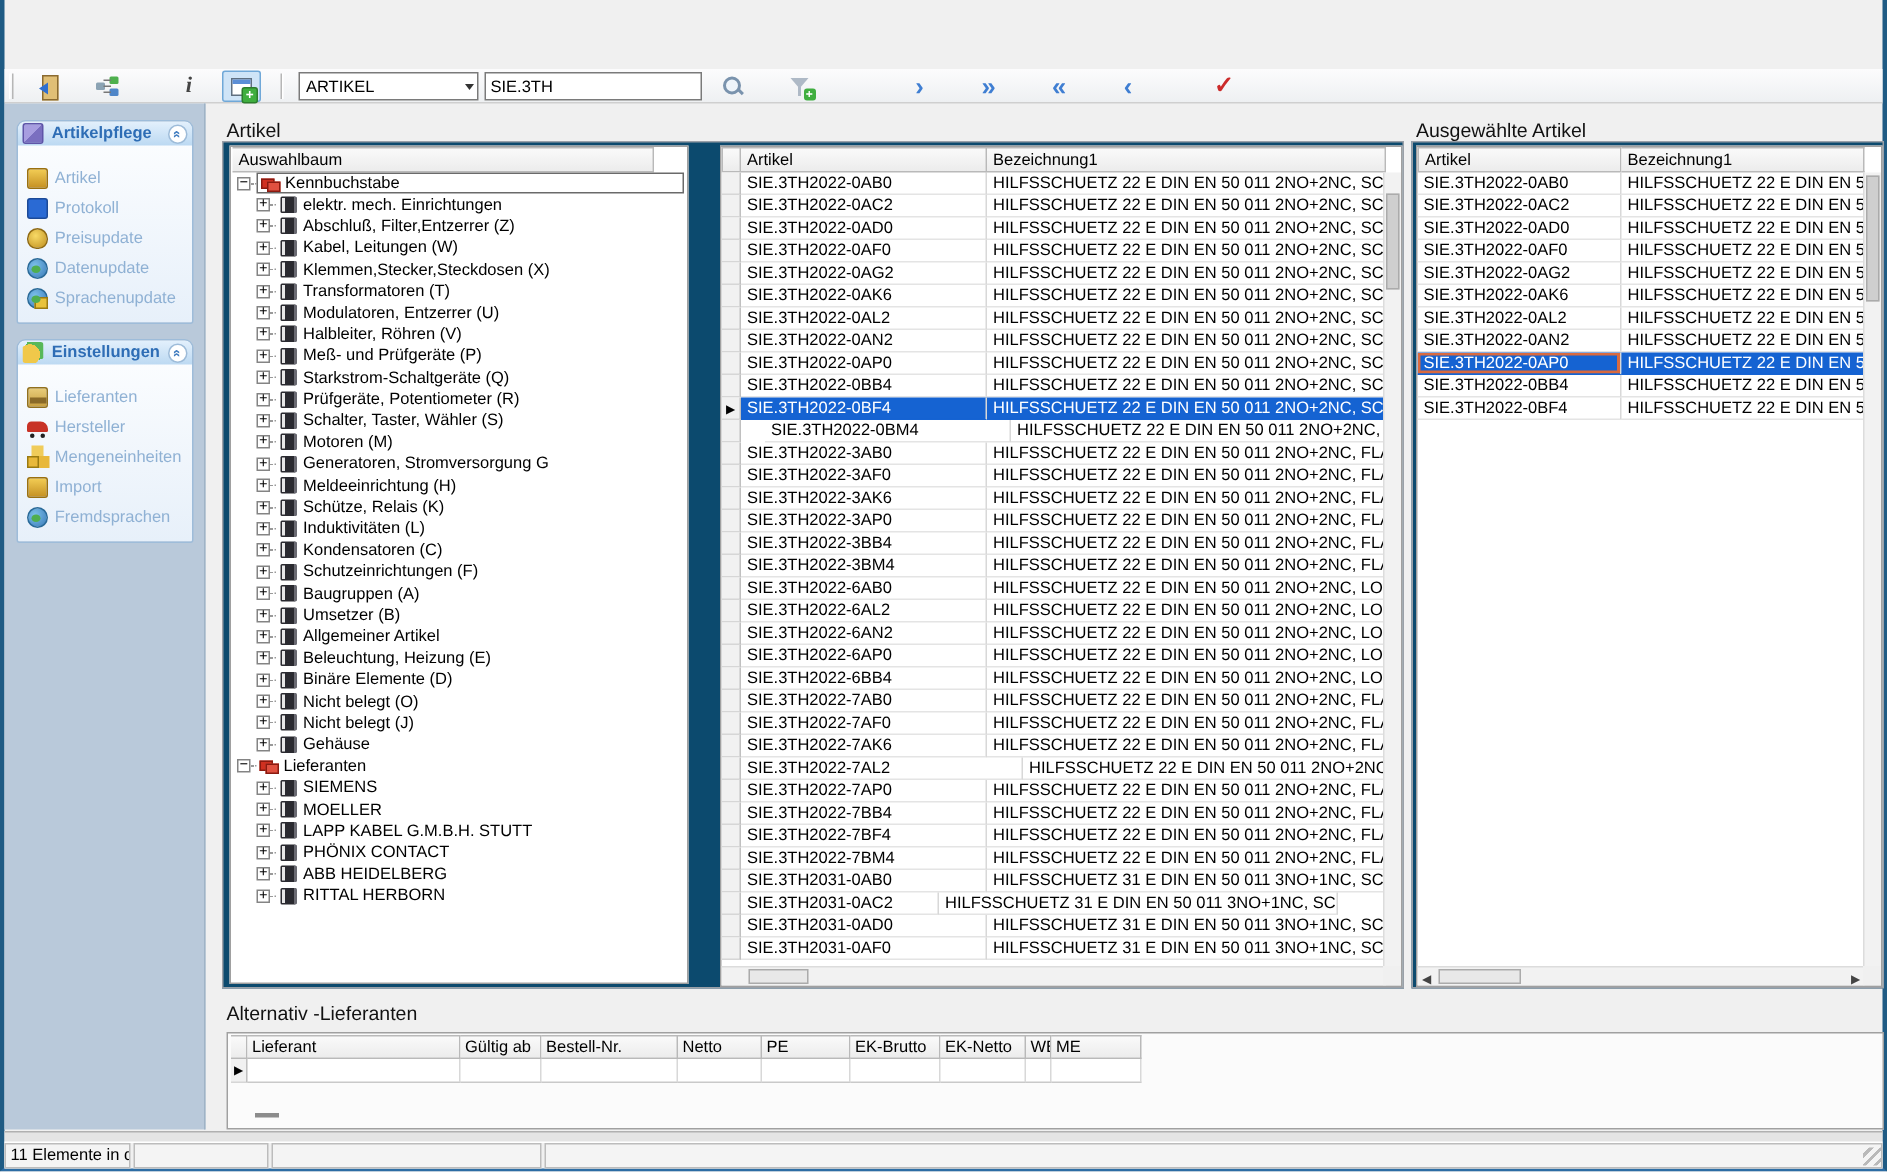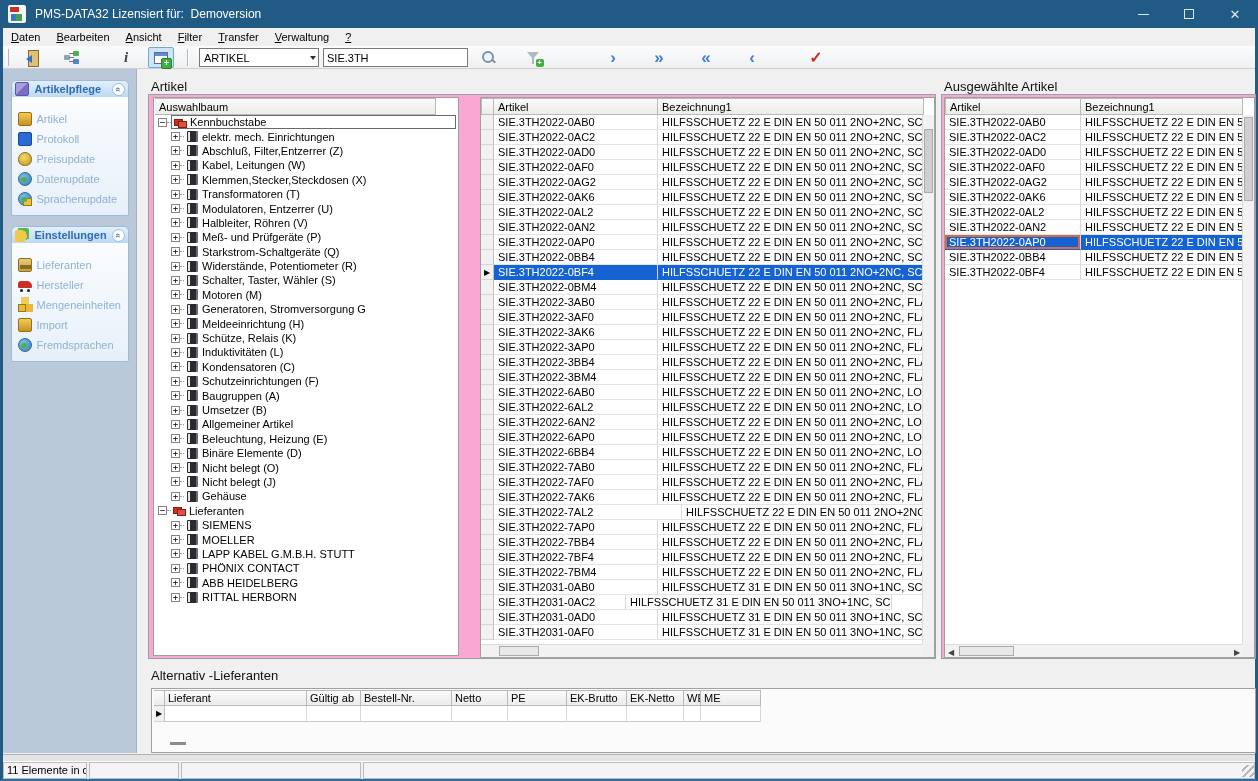--- a/index.html
+++ b/index.html
@@ -97,21 +97,21 @@
   .si-truck::after { content:""; position:absolute; left:1px; bottom:2px; width:11px; height:4px; background:#8a6a28; }
   .si-car { border:none; }
   .si-car::before { content:""; position:absolute; left:0; top:3px; width:14px; height:7px; background:#c83226; border-radius:3px 5px 1px 1px; }
   .si-car::after { content:""; position:absolute; left:2px; bottom:0; width:3px; height:3px; border-radius:50%; background:#222; box-shadow:7px 0 0 #222; }
   .si-cubes { background:none; }
   .si-cubes::before { content:""; position:absolute; left:0; bottom:0; width:6px; height:6px; background:#e8b83a; border:1px solid #9a7a10;
                       box-shadow:7px 0 0 #e8b83a, 3px -7px 0 #f0cc5a; }
 
   
   .group-title { position:absolute; font-size:13px; color:#111; }
-  .panel-frame { position:absolute; border:1px solid #9aa0a8; background:#f9a8d4; }
+  .panel-frame { position:absolute; border:1px solid #9aa0a8; background:#0c4a6e; }
 
   
   .treebox { position:absolute; left:4px; top:2px; width:306px; height:559px; background:#fff; border:1px solid #a0a0a0; overflow:hidden; }
   .tree-colhead { height:17px; width:281px; background:linear-gradient(#fafafa,#ececec); border:1px solid #b9b9b9; border-left:none;
                   display:flex; align-items:center; padding-left:4px; margin-left:1px; }
   .tree-rows { position:relative; }
   .tree-row { height:14.4px; display:flex; align-items:center; white-space:nowrap; }
   .expander { width:9px; height:9px; border:1px solid #848484; background:#fff; flex:0 0 auto;
               font-size:9px; line-height:7px; text-align:center; font-family:"DejaVu Sans Mono",monospace; }
   .conn { width:4px; height:1px; border-bottom:1px dotted #9a9a9a; flex:0 0 auto; }
@@ -162,45 +162,21 @@
   .statusbar { position:absolute; left:0; top:762px; width:1252px; height:17px; background:#f0f0f0; display:flex; }
   .st-panel { border:1px solid #bcbcbc; background:#f4f4f4; margin-right:2px; padding:1px 3px 0 3px; overflow:hidden; white-space:nowrap; flex:0 0 auto; }
   .resize-grip { position:absolute; right:1px; bottom:1px; width:12px; height:12px;
                  background:repeating-linear-gradient(135deg,transparent 0 3px,#b9b9b9 3px 5px); }
 </style>
 </head>
 <body>
 
 <div class="app">
 
-  <div class="titlebar">
-    <div class="app-icon"></div>
-    <span class="title-text">PMS-DATA32 Lizensiert für:  Demoversion</span>
-    <div class="win-btns">
-      <div class="win-btn">
-          <div class="glyph-min"></div>
-        </div>
-      <div class="win-btn">
-          <div class="glyph-max"></div>
-        </div>
-      <div class="win-btn">
-          <span class="glyph-close">✕</span>
-        </div>
-    </div>
-  </div>
-
-  <div class="menubar" id="menubar">
-      <span class="menu-item"><span class="mn">D</span>aten</span>
-      <span class="menu-item"><span class="mn">B</span>earbeiten</span>
-      <span class="menu-item"><span class="mn">A</span>nsicht</span>
-      <span class="menu-item"><span class="mn">F</span>ilter</span>
-      <span class="menu-item"><span class="mn">T</span>ransfer</span>
-      <span class="menu-item"><span class="mn">V</span>erwaltung</span>
-      <span class="menu-item"><span class="mn">?</span></span>
-    </div>
+
 
   <div class="toolbar">
     <div class="tb-grip"></div>
     <div class="tb-btn" style="left:17px">
         <span class="ic-door"></span>
       </div>
     <div class="tb-btn" style="left:55px">
         <span class="ic-nodes"></span>
       </div>
     <div class="tb-btn" style="left:110px">
@@ -373,21 +349,21 @@
           <div class="tree-row" style="padding-left: 17px;">
             <span class="expander">+</span>
             <span class="conn"></span>
             <span class="t-ico-item"></span>
             <span>Starkstrom-Schaltgeräte (Q)</span>
           </div>
           <div class="tree-row" style="padding-left: 17px;">
             <span class="expander">+</span>
             <span class="conn"></span>
             <span class="t-ico-item"></span>
-            <span>Widerstände, Potentiometer (R)</span>
+            <span>Prüfgeräte, Potentiometer (R)</span>
           </div>
           <div class="tree-row" style="padding-left: 17px;">
             <span class="expander">+</span>
             <span class="conn"></span>
             <span class="t-ico-item"></span>
             <span>Schalter, Taster, Wähler (S)</span>
           </div>
           <div class="tree-row" style="padding-left: 17px;">
             <span class="expander">+</span>
             <span class="conn"></span>
@@ -580,21 +556,21 @@
             <div class="g-cell" style="width: 164px;">SIE.3TH2022-0BB4</div>
             <div class="g-cell" style="width: 266px;">HILFSSCHUETZ 22 E DIN EN 50 011 2NO+2NC, SCHRAUB</div>
           </div>
           <div class="g-row sel">
             <div class="g-stub" style="width: 13px;">▶</div>
             <div class="g-cell" style="width: 164px;">SIE.3TH2022-0BF4</div>
             <div class="g-cell" style="width: 266px;">HILFSSCHUETZ 22 E DIN EN 50 011 2NO+2NC, SCHRAUB</div>
           </div>
           <div class="g-row">
             <div class="g-stub" style="width: 13px;"></div>
-            <div class="g-cell" style="width: 164px;">SIE.3TH2022-0BM4</div>
+            <div class="g-cell" style="width: 164px; margin-left: 16px;">SIE.3TH2022-0BM4</div>
             <div class="g-cell" style="width: 266px;">HILFSSCHUETZ 22 E DIN EN 50 011 2NO+2NC, SCHRAUB</div>
           </div>
           <div class="g-row">
             <div class="g-stub" style="width: 13px;"></div>
             <div class="g-cell" style="width: 164px;">SIE.3TH2022-3AB0</div>
             <div class="g-cell" style="width: 266px;">HILFSSCHUETZ 22 E DIN EN 50 011 2NO+2NC, FLACHST</div>
           </div>
           <div class="g-row">
             <div class="g-stub" style="width: 13px;"></div>
             <div class="g-cell" style="width: 164px;">SIE.3TH2022-3AF0</div>

